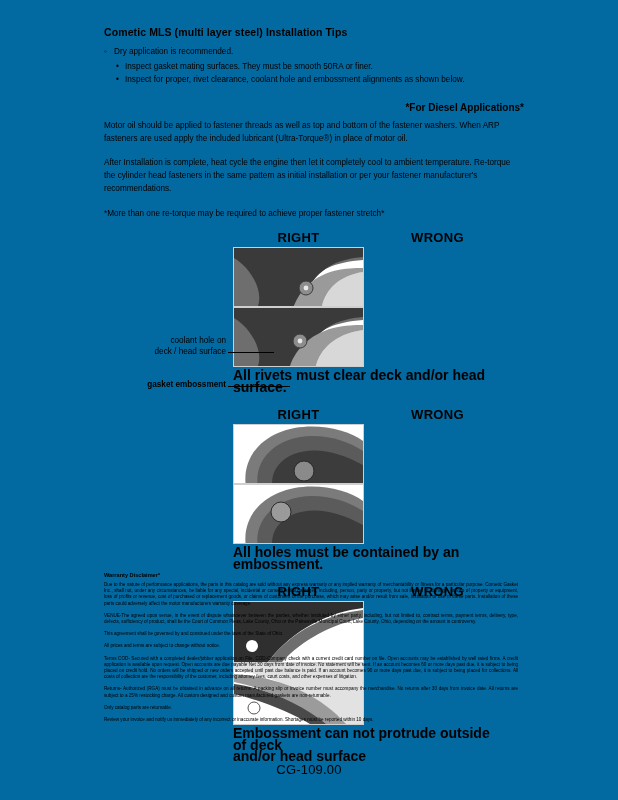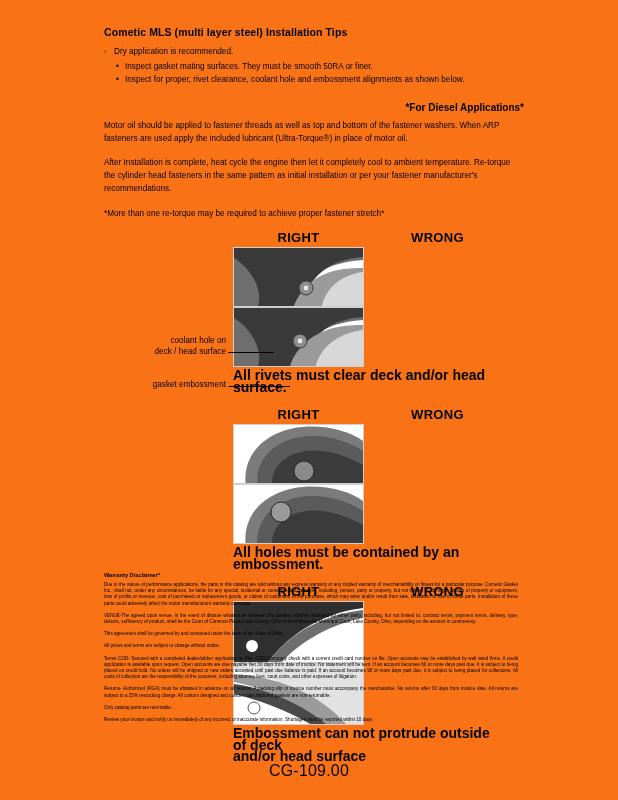--- a/index.html
+++ b/index.html
@@ -13,21 +13,21 @@
     font-family: "Liberation Sans", sans-serif;
     color: #000000;
     position: relative;
     overflow: hidden;
   }
   .page {
     position: absolute;
     left: 0; top: 0;
     width: 618px;
     height: 800px;
-    background: #f97316;
+    background: #0369a1;
   }
   .content {
     position: absolute;
     left: 104px;
     top: 26px;
     width: 420px;
   }
   h1.title {
     font-size: 10.5px;
     font-weight: bold;
@@ -156,21 +156,21 @@
     line-height: 6.2px;
     margin: 0 0 6px 0;
     text-align: justify;
   }
   .docnum {
     position: absolute;
     left: 0;
     top: 762px;
     width: 618px;
     text-align: center;
-    font-size: 16px;
+    font-size: 13px;
     letter-spacing: 0.2px;
   }
   svg { display: block; }
 </style>
 </head>
 <body>
 
 <div class="page">
 
   <div class="content">
@@ -265,21 +265,21 @@
 and/or head surface</div>
     </div>
   </div>
 
   <div class="callout" style="left:108px; top:335px; width:118px;">
     <div>coolant hole on</div>
     <div>deck / head surface</div>
   </div>
   <div class="callout-line" style="left:228px; top:352px; width:46px;"></div>
 
-  <div class="callout" style="left:118px; top:379px; width:108px;">
+  <div class="callout" style="left:118px; top:379px; width:108px;font-weight:bold;">
     <div>gasket embossment</div>
   </div>
   <div class="callout-line" style="left:228px; top:386px; width:62px;"></div>
 
   <div class="warranty">
     <h3>Warranty Disclaimer*</h3>
     <p>Due to the nature of performance applications, the parts in this catalog are sold without any express warranty or any implied warranty of merchantability or fitness for a particular purpose.  Cometic Gasket Inc., shall not, under any circumstances, be liable for any special, incidental or consequential damages, including, person, party or property, but not limited to, damage, or loss of property or equipment, loss of profits or revenue, cost of purchased or replacement goods, or claims of customers of the purchase, which may arise and/or result from sale, instillation or use of these parts.  Installation of these parts could adversely affect the motor manufacturers warranty coverage.</p>
     <p>VENUE-The agreed upon venue, in the event of dispute whatsoever between the parties, whether instituted by either party, including, but not limited to, contract terms, payment terms, delivery, type, defects, sufficiency of product, shall be the Court of Common Pleas, Lake County, Ohio or the Painesville Municipal Court, Lake County, Ohio, depending on the amount in controversy.</p>
     <p>This agreement shall be governed by and construed under the laws of the State of Ohio.</p>
     <p>All prices and terms are subject to change without notice.</p>

